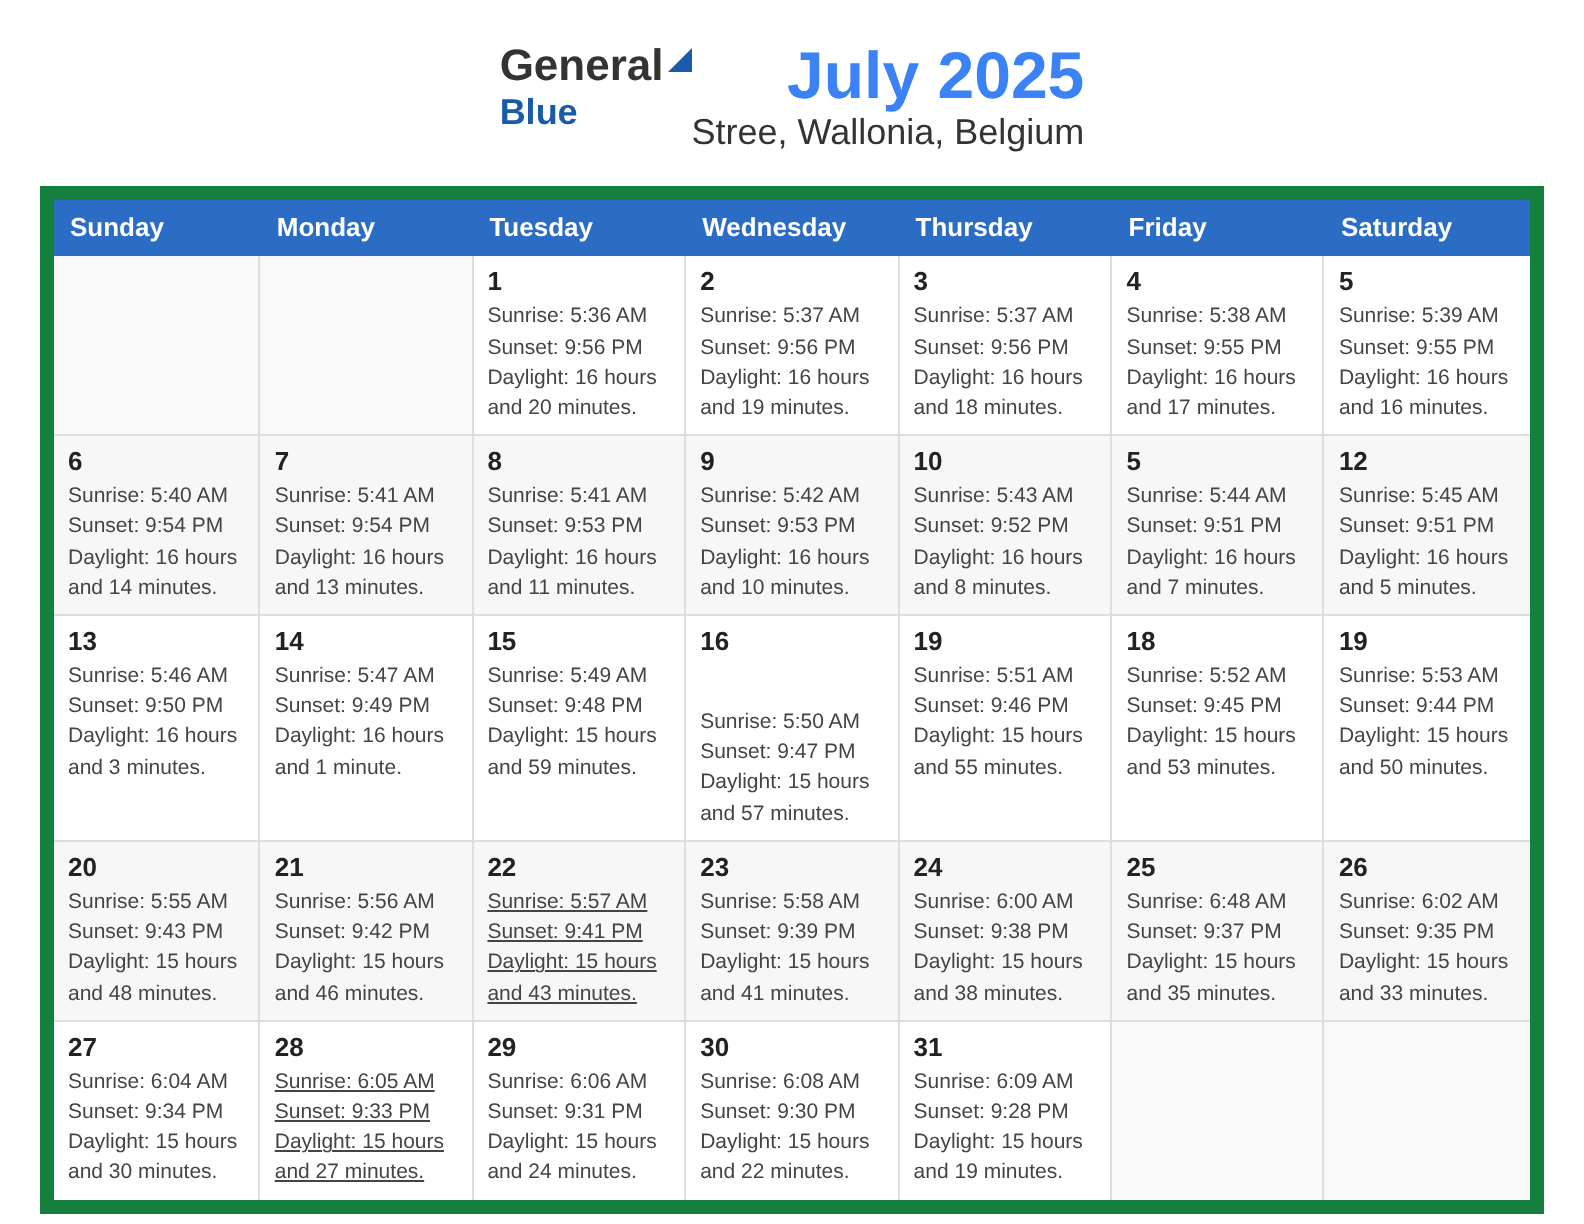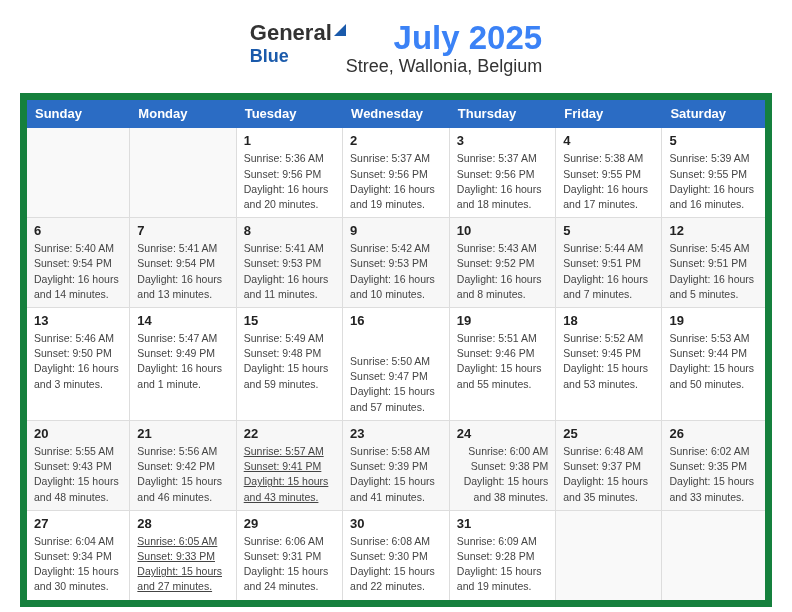--- a/index.html
+++ b/index.html
@@ -295,21 +295,21 @@
         </td>
         <td>
           <span class="day-num">23</span>
           <div class="cell-content" style="white-space: pre-line;">Sunrise: 5:58 AM
 Sunset: 9:39 PM
 Daylight: 15 hours
 and 41 minutes.</div>
         </td>
         <td>
           <span class="day-num">24</span>
-          <div class="cell-content" style="white-space: pre-line; text-align: right;">Sunrise: 6:00 AM
+          <div class="cell-content" style="white-space: pre-line;">Sunrise: 6:00 AM
 Sunset: 9:38 PM
 Daylight: 15 hours
 and 38 minutes.</div>
         </td>
         <td>
           <span class="day-num">25</span>
           <div class="cell-content" style="white-space: pre-line;">Sunrise: 6:48 AM
 Sunset: 9:37 PM
 Daylight: 15 hours
 and 35 minutes.</div>

